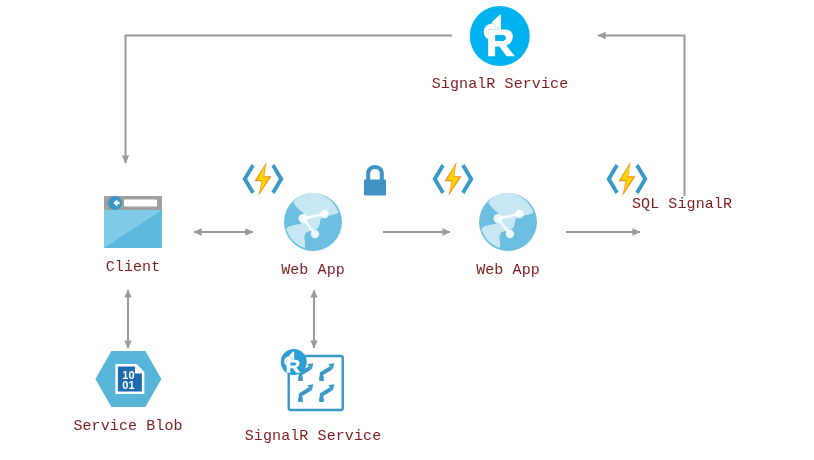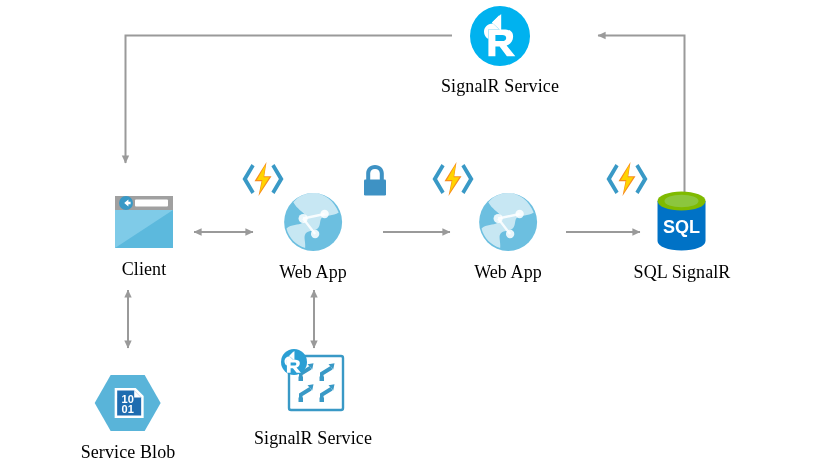--- a/index.html
+++ b/index.html
@@ -19,23 +19,23 @@
     overflow: hidden;
   }
   .node {
     position: absolute;
     display: flex;
     flex-direction: column;
     align-items: center;
   }
   .node-label {
     margin-top: 8px;
-    font-family: Liberation Serif, serif;
-    font-size: 18px;
-    color: #000000;
+    font-family: Liberation Mono, monospace;
+    font-size: 15px;
+    color: #7f1d1d;
     white-space: nowrap;
     letter-spacing: 0.1px;
   }
   .icon-wrap {
     position: relative;
     display: block;
     line-height: 0;
   }
   .edge-layer {
     position: absolute;
@@ -105,21 +105,21 @@
         <path d="M20.4,25.4 L20.4,52.2 L27.4,52.2 L27.4,42.6 L31.6,42.6 L38.9,52.3 L47.3,52.3
                  L38.6,41.6 C42.6,40.1 45.1,36.7 45.1,32.4 C45.1,27.0 41.1,25.4 35.6,25.4 Z
                  M27.4,31.0 L34.4,31.0 C36.7,31.0 38.2,32.1 38.2,34.0 C38.2,36.0 36.7,37.1 34.4,37.1
                  L27.4,37.1 Z" fill="#ffffff"></path>
         <path d="M33.2,10.0 L24.0,18.6 L33.2,27.2 Z" fill="#ffffff"></path>
       </svg>
     </span>
     <span class="node-label">SignalR Service</span>
   </div>
 
-  <div class="node" style="left:144px; top:193px; transform:translateX(-50%);">
+  <div class="node" style="left:133px; top:193px; transform:translateX(-50%);">
     <span class="icon-wrap">
       <svg width="64" height="58" viewBox="0 0 64 58">
         <rect x="3" y="3" width="58" height="52" fill="#a0a0a0"></rect>
         <rect x="3" y="17" width="58" height="38" fill="#7fcbe8"></rect>
         <path d="M3,55 L61,17 L61,55 Z" fill="#5cb9dd"></path>
         <circle cx="14" cy="10" r="7" fill="#3999c6"></circle>
         <path d="M16.4,6.6 L12.2,10 L16.4,13.4 L16.4,11.3 L18.6,11.3 L18.6,8.7 L16.4,8.7 Z" fill="#ffffff"></path>
         <rect x="23" y="6.5" width="33" height="7" rx="1" fill="#ffffff"></rect>
       </svg>
     </span>
@@ -190,32 +190,24 @@
   <div class="func-badge" style="left:602px; top:154px;">
     <svg width="50" height="50" viewBox="0 0 50 50">
       <path d="M13.5,10 L4.5,25 L13.5,40 L16.6,37.8 L9.1,25 L16.6,12.2 Z" fill="#3999c6"></path>
       <path d="M36.5,10 L45.5,25 L36.5,40 L33.4,37.8 L40.9,25 L33.4,12.2 Z" fill="#3999c6"></path>
       <path d="M28.5,8 L16.5,27.2 L23.5,27.2 L20.5,42 L33.5,22.3 L26.3,22.3 Z" fill="#f78d1e"></path>
       <path d="M27.6,10.6 L18.9,26.0 L24.4,26.0 L21.8,38.2 L31.3,23.3 L25.6,23.3 Z" fill="#ffd400"></path>
     </svg>
   </div>
 
   <div class="node" style="left:682px; top:188px; transform:translateX(-50%);">
-    <span class="icon-wrap">
-      <svg width="62" height="66" viewBox="0 0 62 66">
-        <path d="M7,13 L7,53 C7,58.5 17.7,62.5 31,62.5 C44.3,62.5 55,58.5 55,53 L55,13 Z" fill="#0072c6"></path>
-        <ellipse cx="31" cy="13" rx="24" ry="9.5" fill="#7fba00"></ellipse>
-        <ellipse cx="31" cy="13" rx="17" ry="6.2" fill="#8cc63e"></ellipse>
-        <text x="31" y="45" text-anchor="middle" font-family="'Liberation Sans', sans-serif" font-size="18" font-weight="bold" fill="#ffffff">SQL</text>
-      </svg>
-    </span>
     <span class="node-label">SQL SignalR</span>
   </div>
 
-  <div class="node" style="left:128px; top:372px; transform:translateX(-50%);">
+  <div class="node" style="left:128px; top:348px; transform:translateX(-50%);">
     <span class="icon-wrap">
       <svg width="72" height="62" viewBox="0 0 72 62">
         <path d="M19,3 L53,3 L69,31 L53,59 L19,59 L3,31 Z" fill="#59b4d9"></path>
         <path d="M23,16 L44,16 L52,24 L52,46 L23,46 Z" fill="#ffffff"></path>
         <path d="M25.5,18.5 L42.5,18.5 L49.5,25.5 L49.5,43.5 L25.5,43.5 Z" fill="#1e6cb0"></path>
         <path d="M42.5,18.5 L49.5,25.5 L42.5,25.5 Z" fill="#ffffff"></path>
         <text x="36" y="30.5" text-anchor="middle" font-family="'Liberation Sans', sans-serif" font-size="11" font-weight="bold" fill="#ffffff">10</text>
         <text x="36" y="41" text-anchor="middle" font-family="'Liberation Sans', sans-serif" font-size="11" font-weight="bold" fill="#ffffff">01</text>
       </svg>
     </span>

